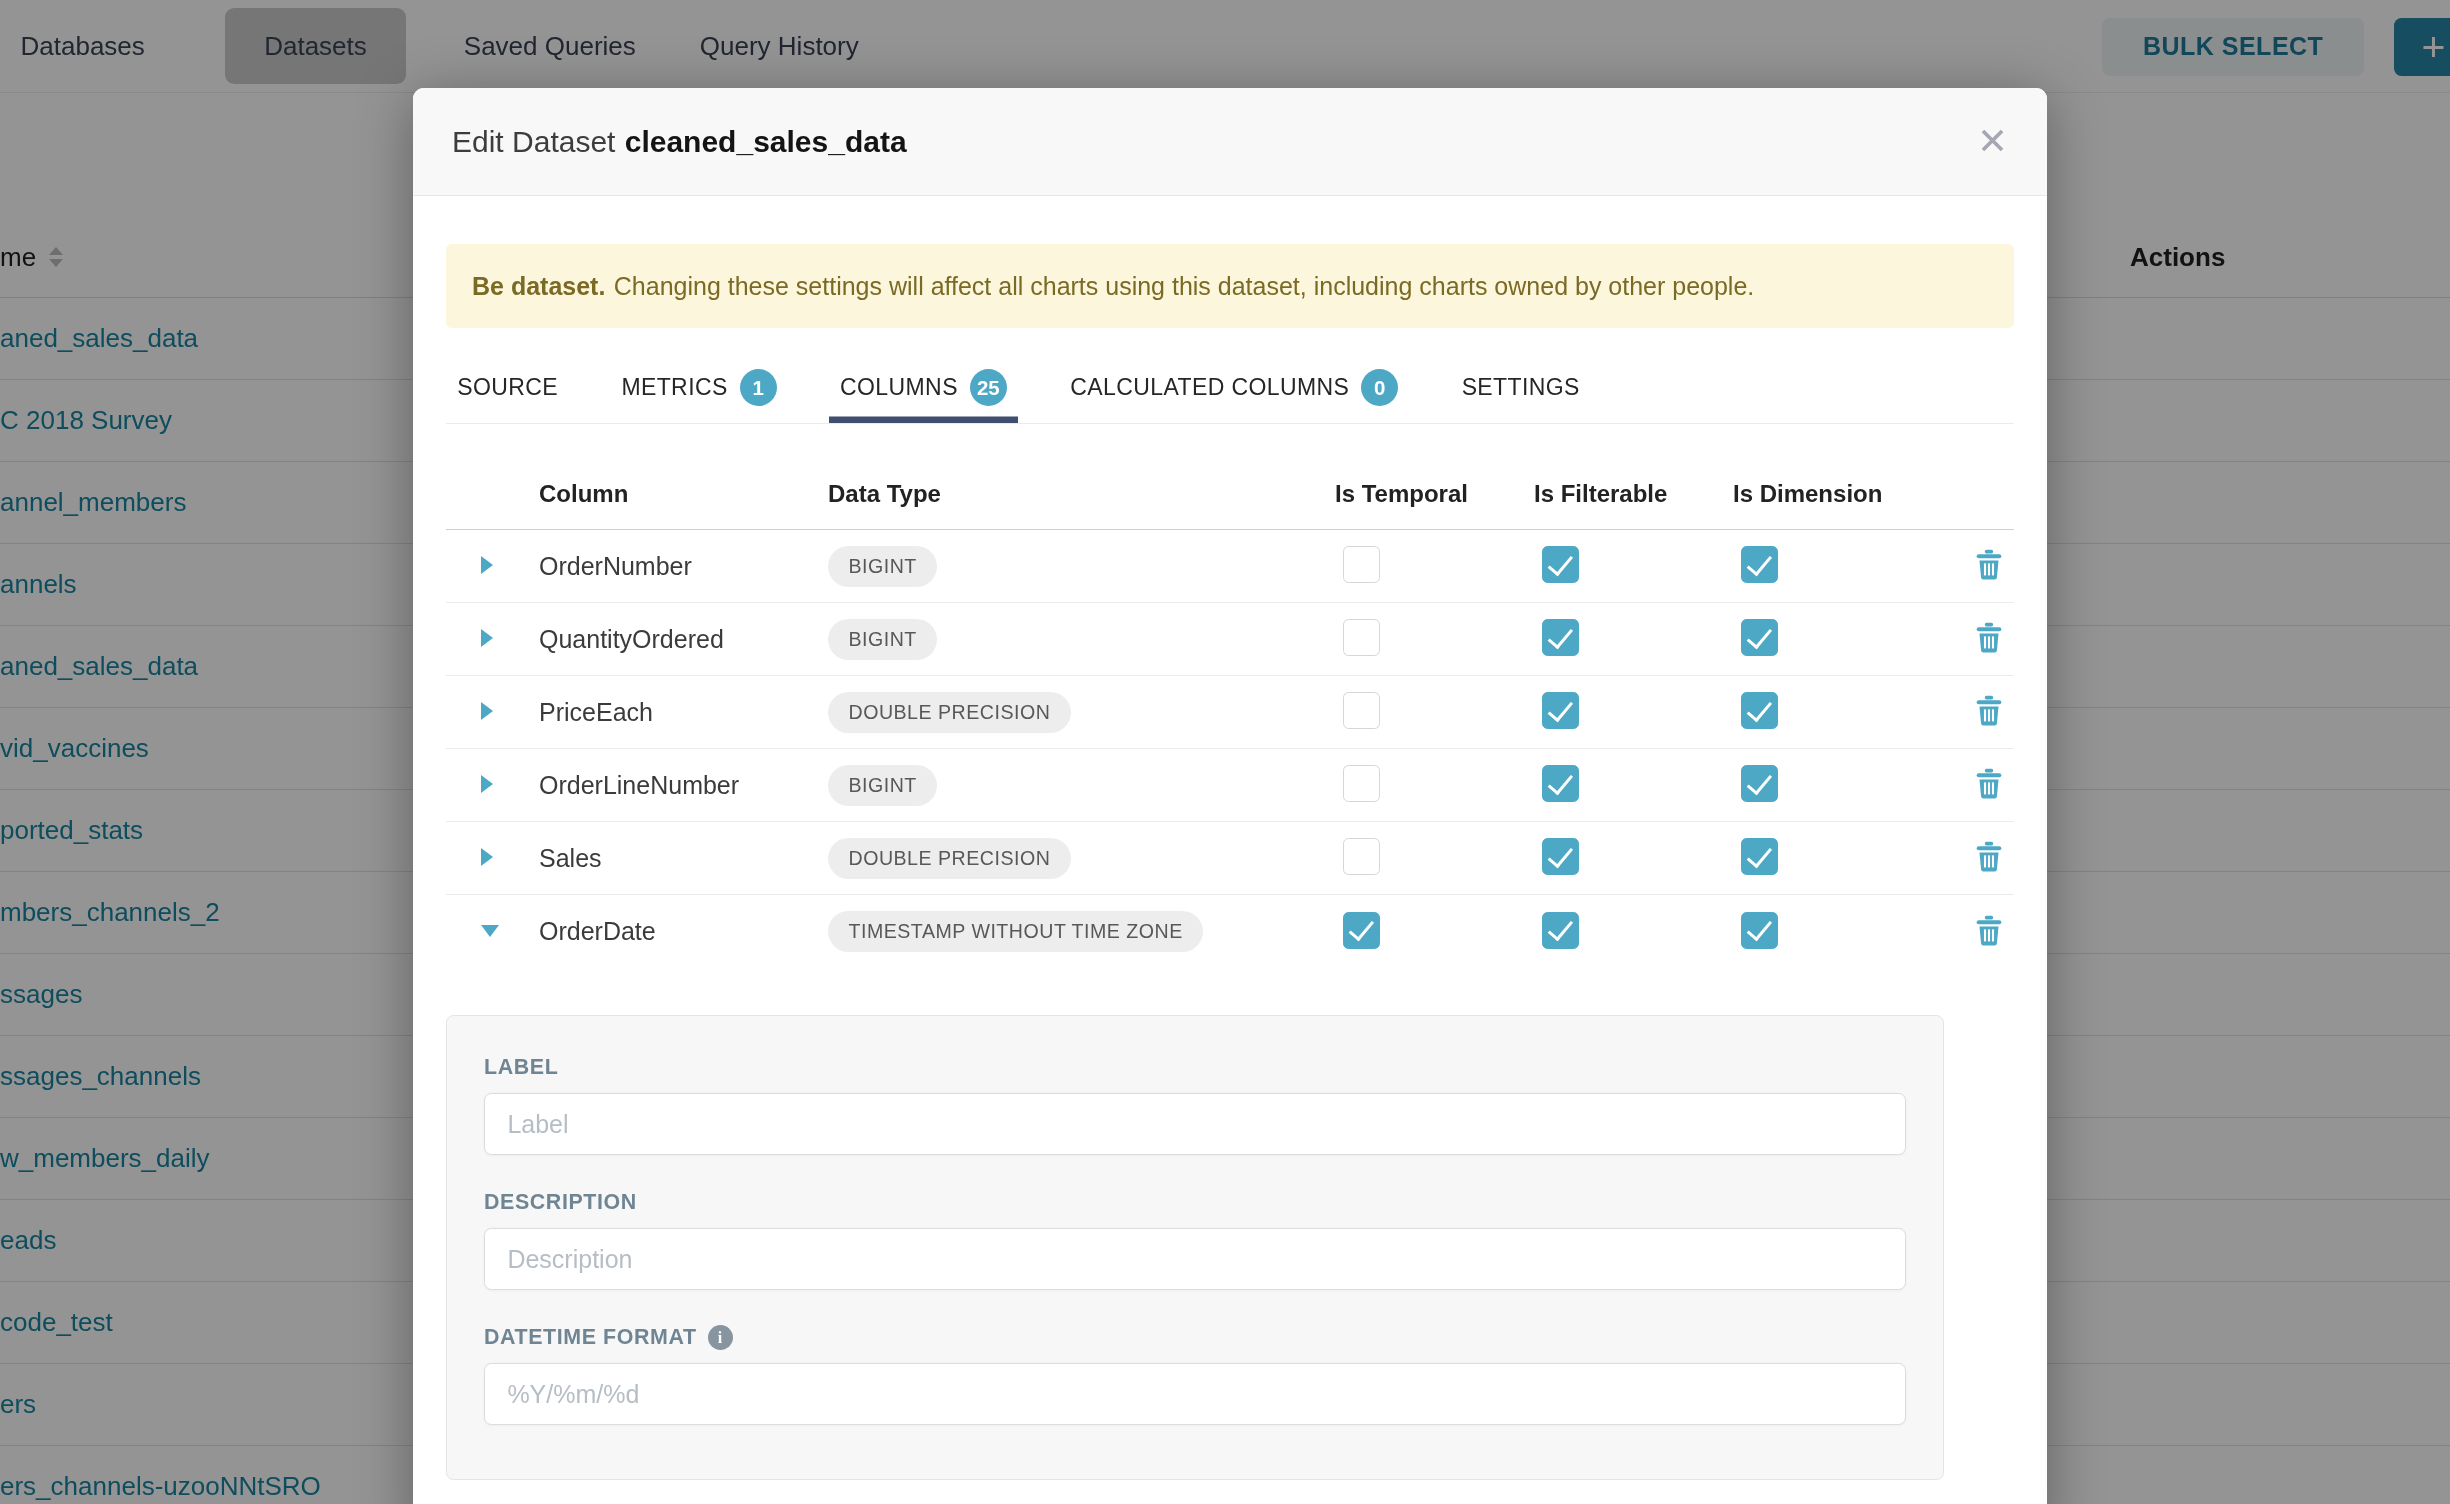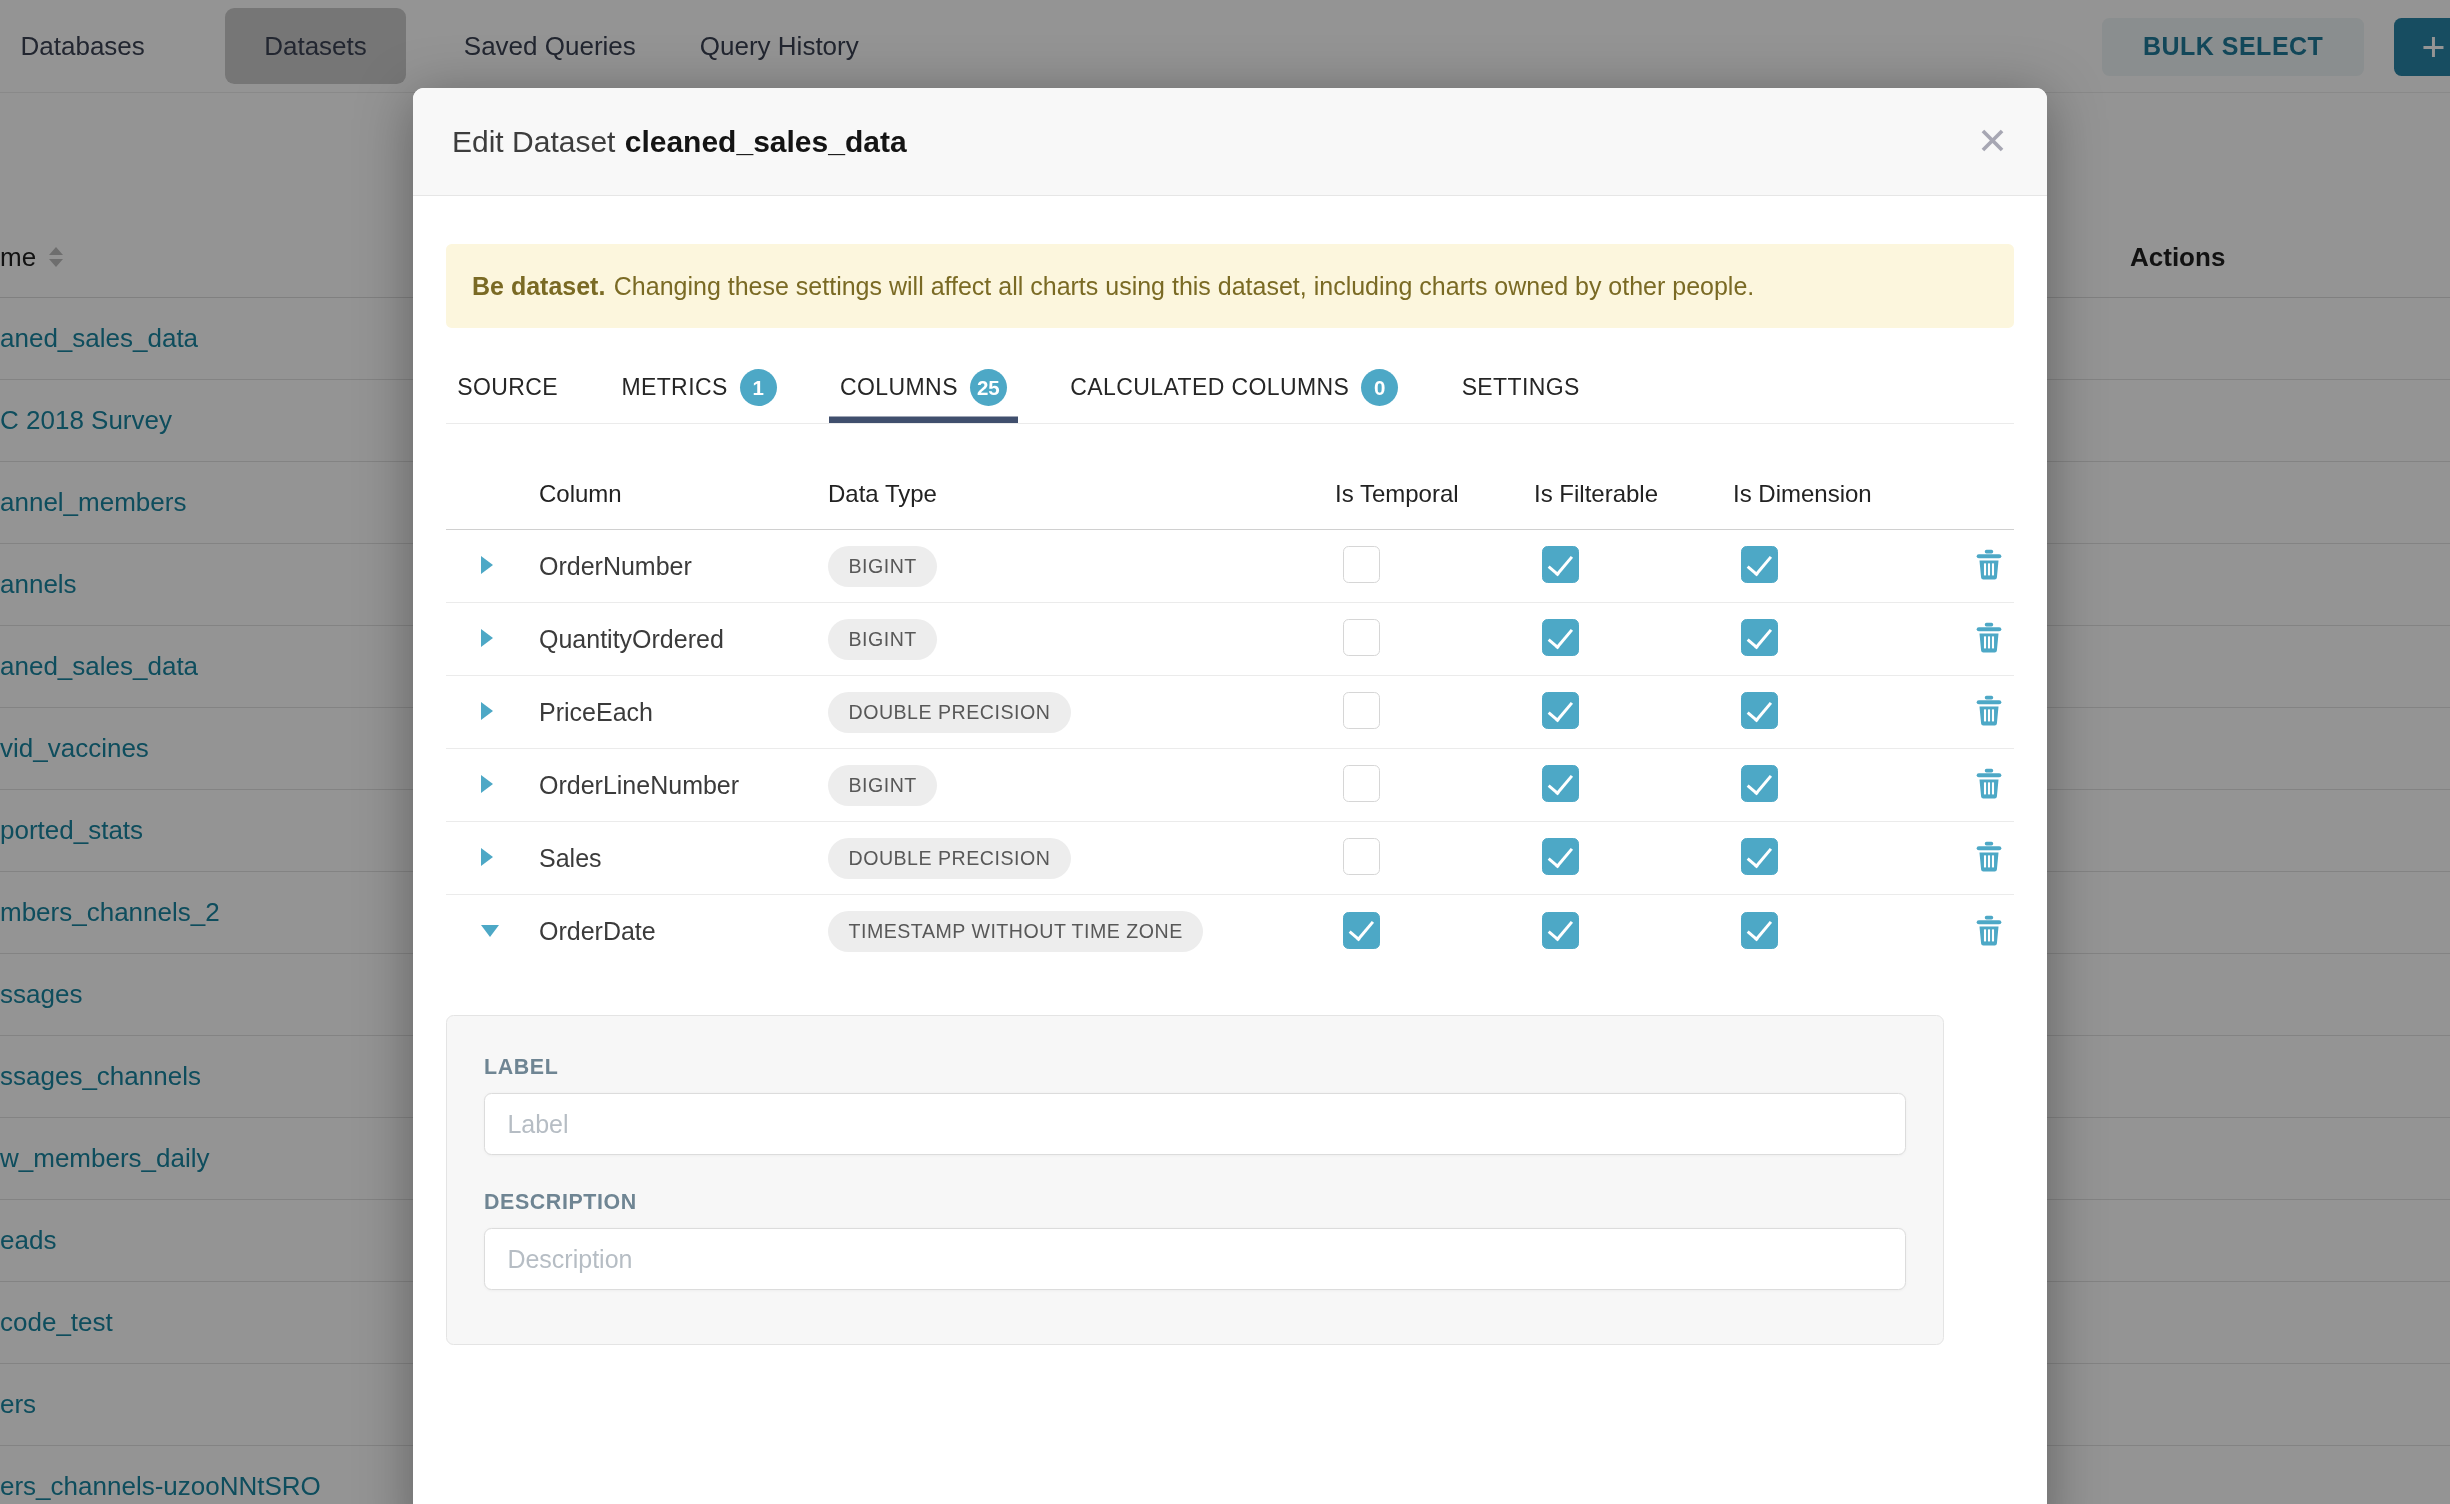--- a/index.html
+++ b/index.html
@@ -56,21 +56,21 @@
   .warning b{font-weight:bold;}
   .warning .warn-text{margin-left:8.4px;}
 
   .tabs{margin-top:41px; display:flex; gap:41px; border-bottom:1.9px solid #ebebeb;}
   .tab{display:flex; align-items:center; padding:0 11.2px 17px; cursor:pointer;}
   .tab.active{box-shadow:inset 0 -6.5px 0 var(--underline);}
   .tab-label{font-size:23px; color:#262626; letter-spacing:0.4px; white-space:nowrap;}
   .tab-badge{min-width:37px; height:37px; padding:0 5.6px; margin-left:12px; border-radius:20.5px; background:var(--accent); color:#fff; font-size:20.5px; font-weight:bold; display:inline-flex; align-items:center; justify-content:center;}
 
   .cols-grid{display:grid; grid-template-columns:93px 289px 507px 199px 199px 216px 1fr; align-items:center;}
-  .cols-header{margin-top:34px; height:72px; border-bottom:1.9px solid #d0d0d0; font-size:24px; font-weight:normal; color:#222;}
+  .cols-header{margin-top:34px; height:72px; border-bottom:1.9px solid #d0d0d0; font-size:24px; font-weight:bold; color:#222;}
   .col-row{height:73px; border-bottom:0.9px solid #ebebeb;}
   .col-row:last-child{border-bottom:none;}
   .caret-cell{padding-left:35px;}
   .caret{display:inline-block; width:0; height:0; cursor:pointer;}
   .caret.right{border-top:9.3px solid transparent; border-bottom:9.3px solid transparent; border-left:12px solid var(--accent);}
   .caret.down{border-left:9.3px solid transparent; border-right:9.3px solid transparent; border-top:12px solid var(--accent);}
   .name-cell{font-size:25px; color:#3b3b3b;}
   .pill{display:inline-flex; align-items:center; height:41px; padding:0 20.5px; border-radius:20.5px; background:#ededed; color:#585858; font-size:19.6px; letter-spacing:0.5px; white-space:nowrap;}
   .cb-cell{padding-left:7.5px;}
   .cb{width:37px; height:37px; border-radius:5.6px; border:1.9px solid #d6d6d6; background:#fff; display:inline-block; position:relative; cursor:pointer;}
@@ -319,17 +319,24 @@
 
       <div class="detail-panel">
         <div class="field">
           <div class="field-label">LABEL</div>
           <input type="text" placeholder="Label" style="">
         </div>
         <div class="field">
           <div class="field-label">DESCRIPTION</div>
           <input type="text" placeholder="Description" style="">
         </div>
+        <div class="field">
+          <div class="field-label">
+            <span>DATETIME FORMAT</span>
+            <span class="info-badge">i</span>
+          </div>
+          <input type="text" placeholder="%Y/%m/%d" style="">
+        </div>
       </div>
     </div>
   </div>
 </div>
 
 
 </body></html>

